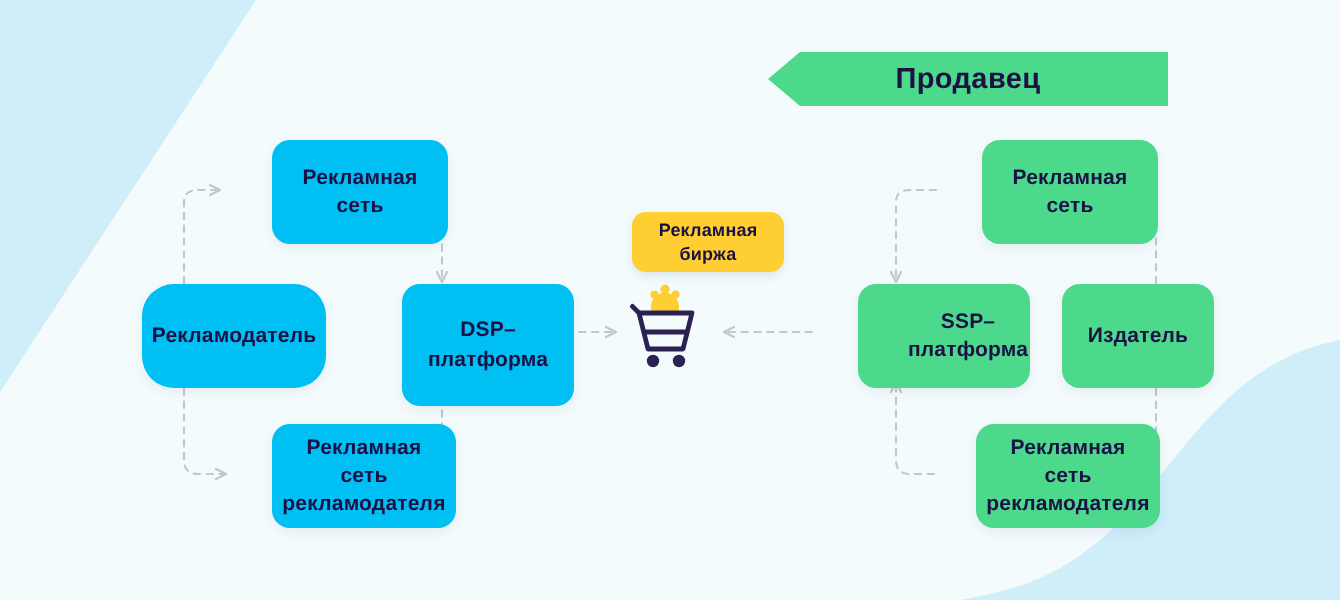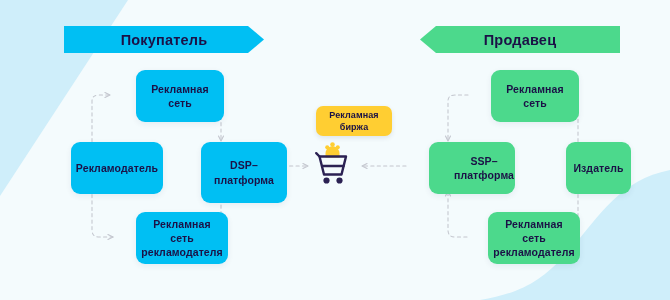--- a/index.html
+++ b/index.html
@@ -121,33 +121,30 @@
       <path d="M578,148 L578,101 Q578,95 571,95 L559,95"></path>
 
       <path d="M578,188 L578,230 Q578,237 571,237 L557,237"></path>
 
       <path d="M467,237 L455,237 Q448,237 448,230 L448,191"></path>
 
       <path d="M406,166 L362,166"></path>
     </g>
   </svg>
 
-  <div class="banner buyer" style="left:64px; top:26px; width:200px; height:27px;">
-    <span>Покупатель</span>
-  </div>
-  <div class="banner seller" style="left:420px; top:26px; width:200px; height:27px;">
+  <div class="banner seller" style="left:384px; top:26px; width:200px; height:27px;">
     <span>Продавец</span>
   </div>
 
   <div class="node blue" style="left:113px; top:70px; width:88px; height:52px;">
     <span>Рекламная
 сеть</span>
   </div>
 
-  <div class="node blue" style="left:48px; top:142px; width:92px; height:52px;">
+  <div class="node blue" style="left:48px; top:142px; width:92px; height:52px;border-radius:16px;">
     <span>Рекламодатель</span>
   </div>
 
   <div class="node blue" style="left:178px; top:142px; width:86px; height:61px;">
     <span>DSP–
 платформа</span>
   </div>
 
   <div class="node blue" style="left:113px; top:212px; width:92px; height:52px;">
     <span>Рекламная сеть
@@ -157,21 +154,21 @@
   <div class="node green" style="left:468px; top:70px; width:88px; height:52px;">
     <span>Рекламная
 сеть</span>
   </div>
 
   <div class="node green" style="left:406px; top:142px; width:86px; height:52px;padding-left:29px;">
     <span>SSP–
 платформа</span>
   </div>
 
-  <div class="node green" style="left:543px; top:142px; width:65px; height:52px;">
+  <div class="node green" style="left:508px; top:142px; width:76px; height:52px;">
     <span>Издатель</span>
   </div>
 
   <div class="node green" style="left:465px; top:212px; width:92px; height:52px;">
     <span>Рекламная сеть
 рекламодателя</span>
   </div>
 
   <div class="node yellow" style="left:293px; top:106px; width:76px; height:30px;">
     <span>Рекламная

